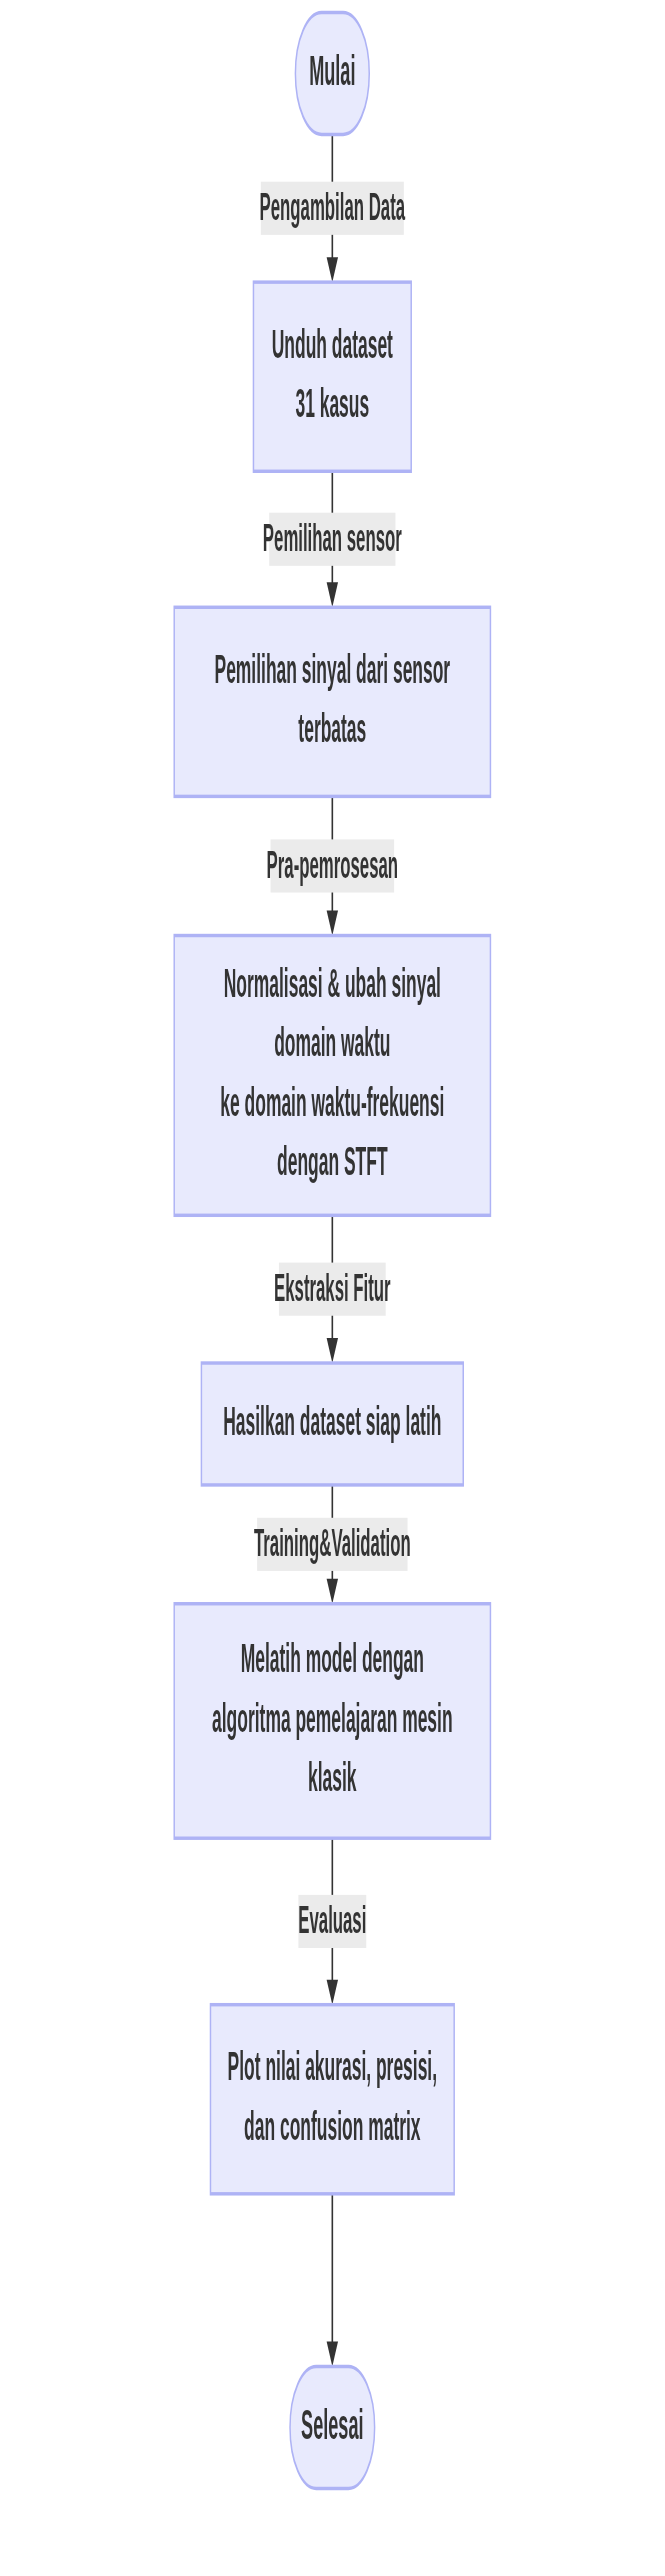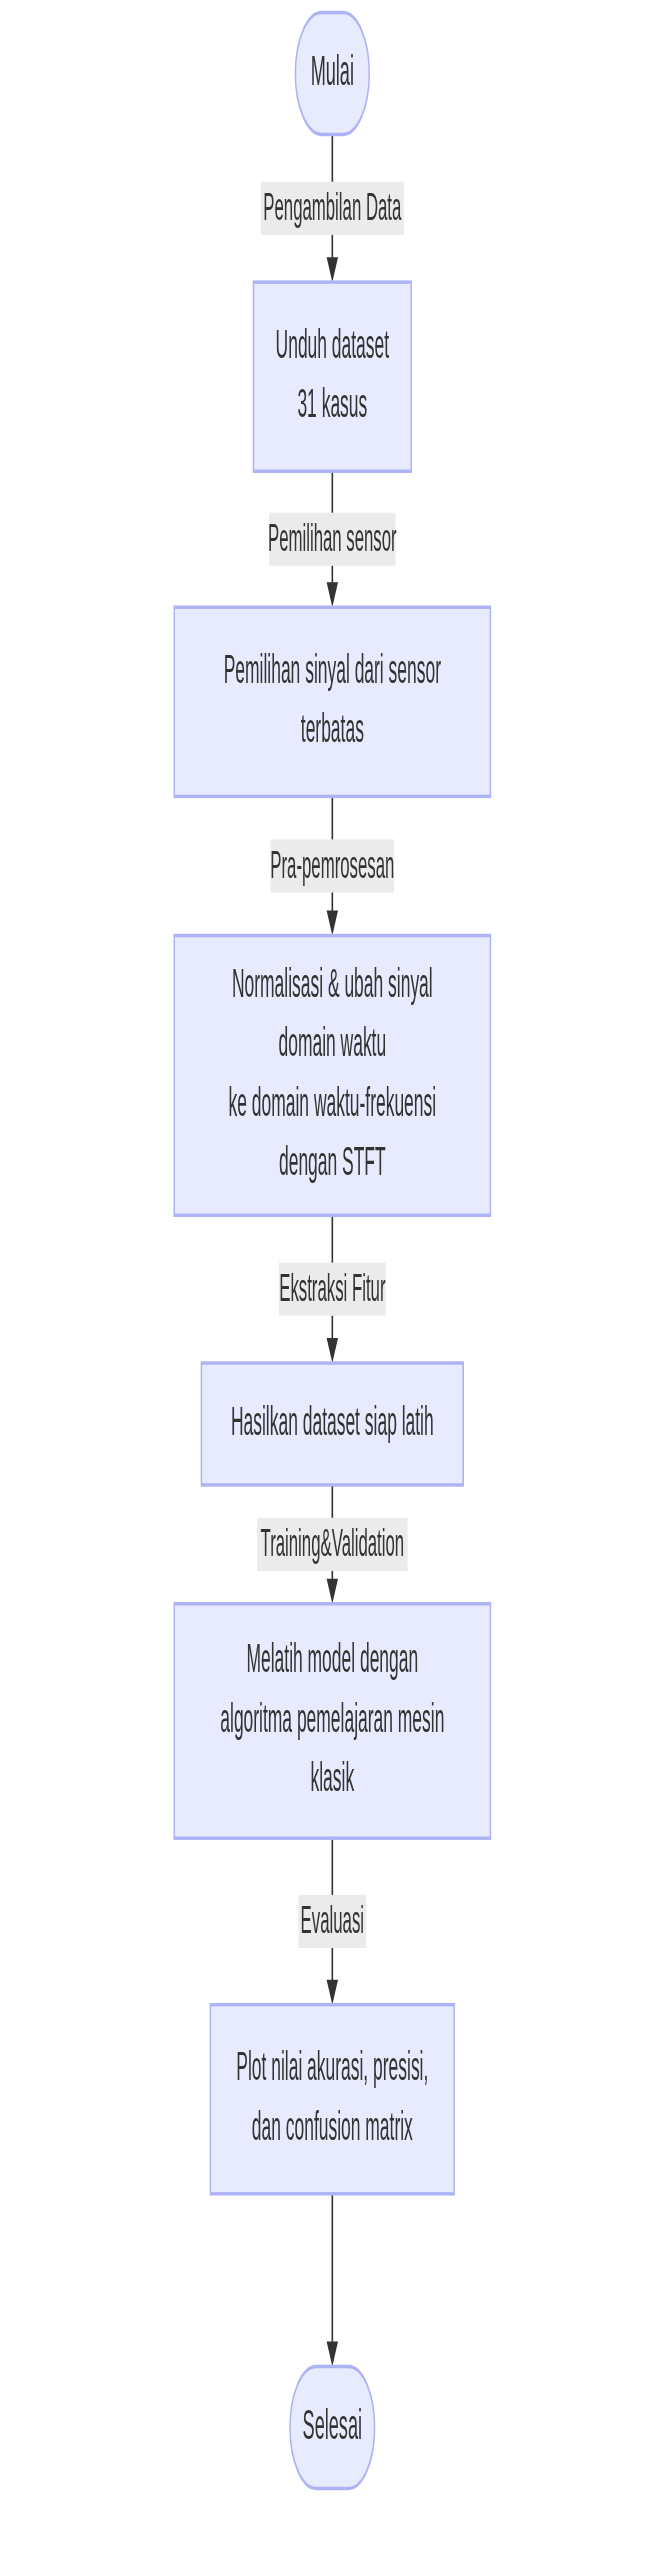--- a/index.html
+++ b/index.html
@@ -12,20 +12,21 @@
     width: 666px;
     height: 2576px;
     font-family: "Liberation Sans", sans-serif;
     overflow: hidden;
   }
   #flow-root {
     position: relative;
     width: 666px;
     height: 2576px;
     background: #ffffff;
+    font-weight: bold;
   }
   svg#flow-svg {
     position: absolute;
     top: 0;
     left: 0;
     width: 666px;
     height: 2576px;
     display: block;
   }
   .node-shape {

